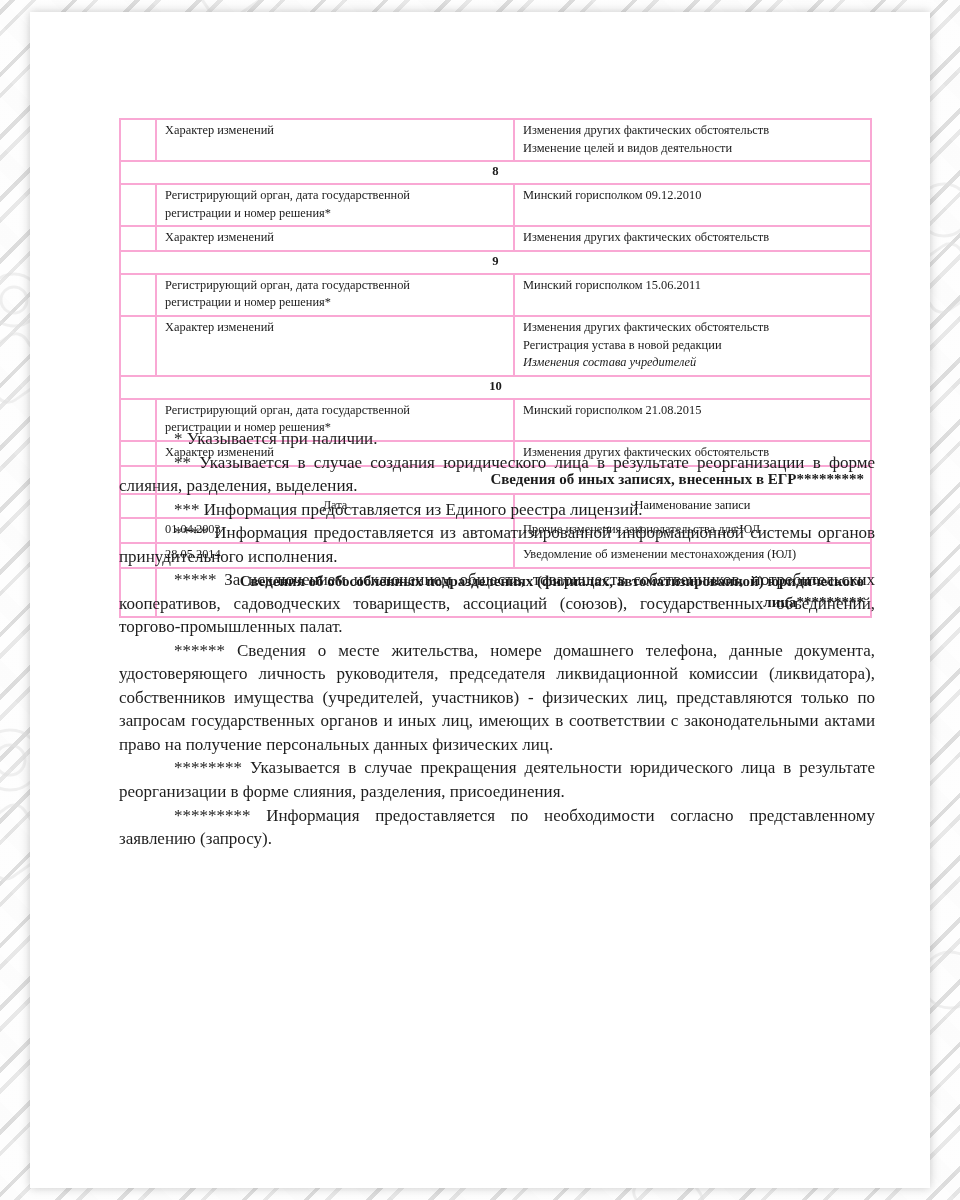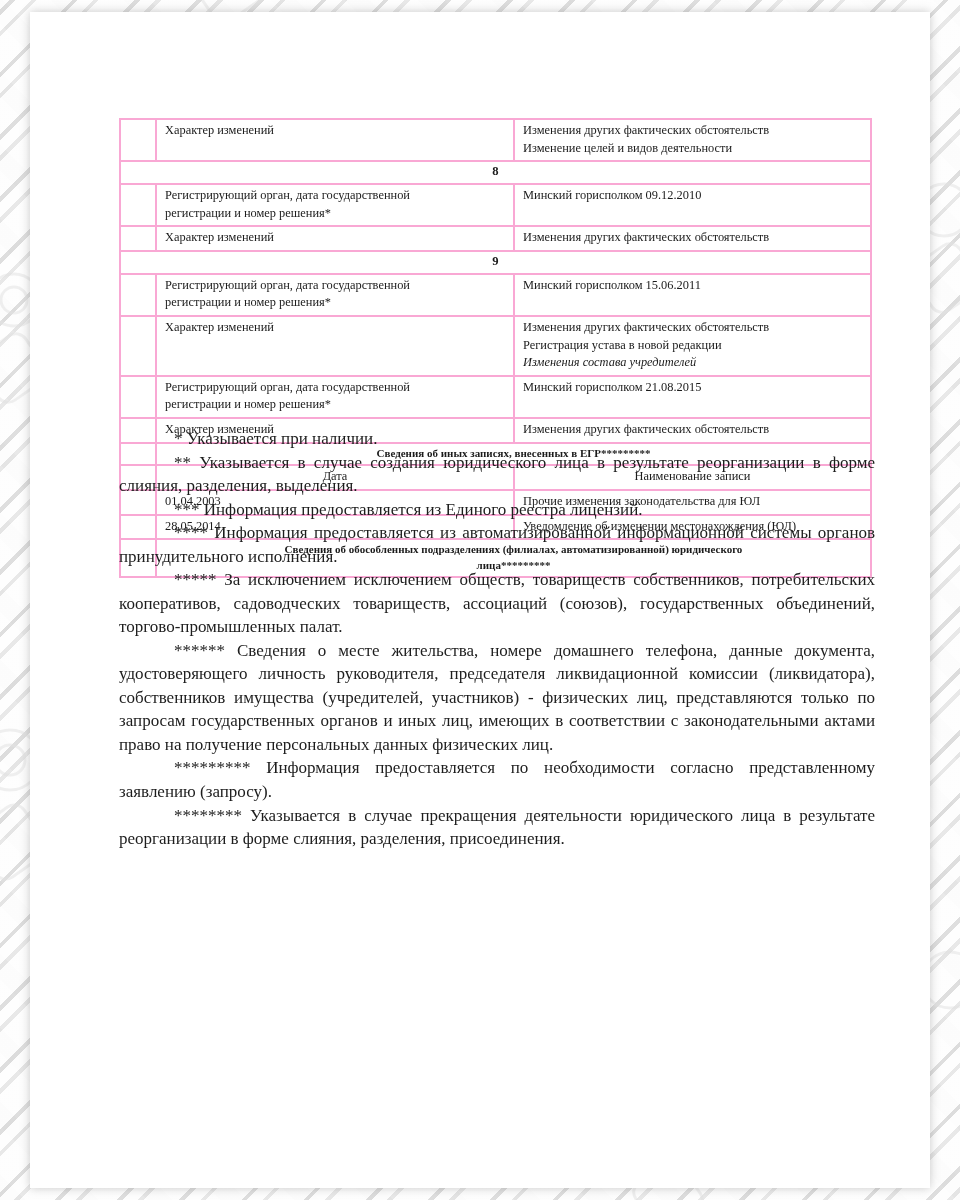--- a/index.html
+++ b/index.html
@@ -87,24 +87,24 @@
   
   td.cell-number {
     text-align: center;
     font-weight: bold;
     padding: 1px 0 2px 0;
     font-size: 12.6px;
   }
 
   
   td.cell-section {
-    text-align: center;
+    text-align: right;
     font-weight: bold;
     padding: 2px 6px 3px 6px;
-    font-size: 11px;
+    font-size: 15px;
   }
   td.cell-colhead {
     text-align: center;
     padding: 2px 6px 3px 6px;
     margin-top: 27px;
   }
 
   .ln { display: block; }
   .wide-gap { letter-spacing: 0; font-style: italic; }
 
@@ -211,20 +211,23 @@
         <td class="cell-label">
           <span class="ln">Характер изменений</span>
         </td>
         <td class="cell-value">
           <span class="ln">Изменения других фактических обстоятельств</span>
           <span class="ln">Регистрация устава в новой редакции</span>
           <span class="ln wide-gap">Изменения   состава учредителей</span>
         </td>
       </tr>
 
+      <tr>
+        <td class="cell-number" colspan="3">10</td>
+      </tr>
 
       <tr>
         <td class="cell-blank"></td>
         <td class="cell-label">
           <span class="ln">Регистрирующий орган, дата государственной</span>
           <span class="ln">регистрации и номер решения*</span>
         </td>
         <td class="cell-value">
           <span class="ln">Минский горисполком 21.08.2015</span>
         </td>
@@ -274,17 +277,17 @@
     </tbody>
   </table>
 
   <div class="notes">
     <p>* Указывается при наличии.</p>
     <p>** Указывается в случае создания юридического лица в результате реорганизации в форме слияния, разделения, выделения.</p>
     <p>*** Информация предоставляется из Единого реестра лицензий.</p>
     <p>**** Информация предоставляется из автоматизированной информационной системы органов принудительного исполнения.</p>
     <p>***** За исключением исключением обществ, товариществ собственников, потребительских кооперативов, садоводческих товариществ, ассоциаций (союзов), государственных объединений, торгово-промышленных палат.</p>
     <p>****** Сведения о месте жительства, номере домашнего телефона, данные документа, удостоверяющего личность руководителя, председателя ликвидационной комиссии (ликвидатора), собственников имущества (учредителей, участников) - физических лиц, представляются только по запросам государственных органов и иных лиц, имеющих в соответствии с законодательными актами право на получение персональных данных физических лиц.</p>
+    <p>******** Указывается в случае прекращения деятельности юридического лица в результате реорганизации в форме слияния, разделения, присоединения.</p>
     <p>********* Информация предоставляется по необходимости согласно представленному заявлению (запросу).</p>
-    <p>******** Указывается в случае прекращения деятельности юридического лица в результате реорганизации в форме слияния, разделения, присоединения.</p>
   </div>
 
 </div>
 
 </body></html>

